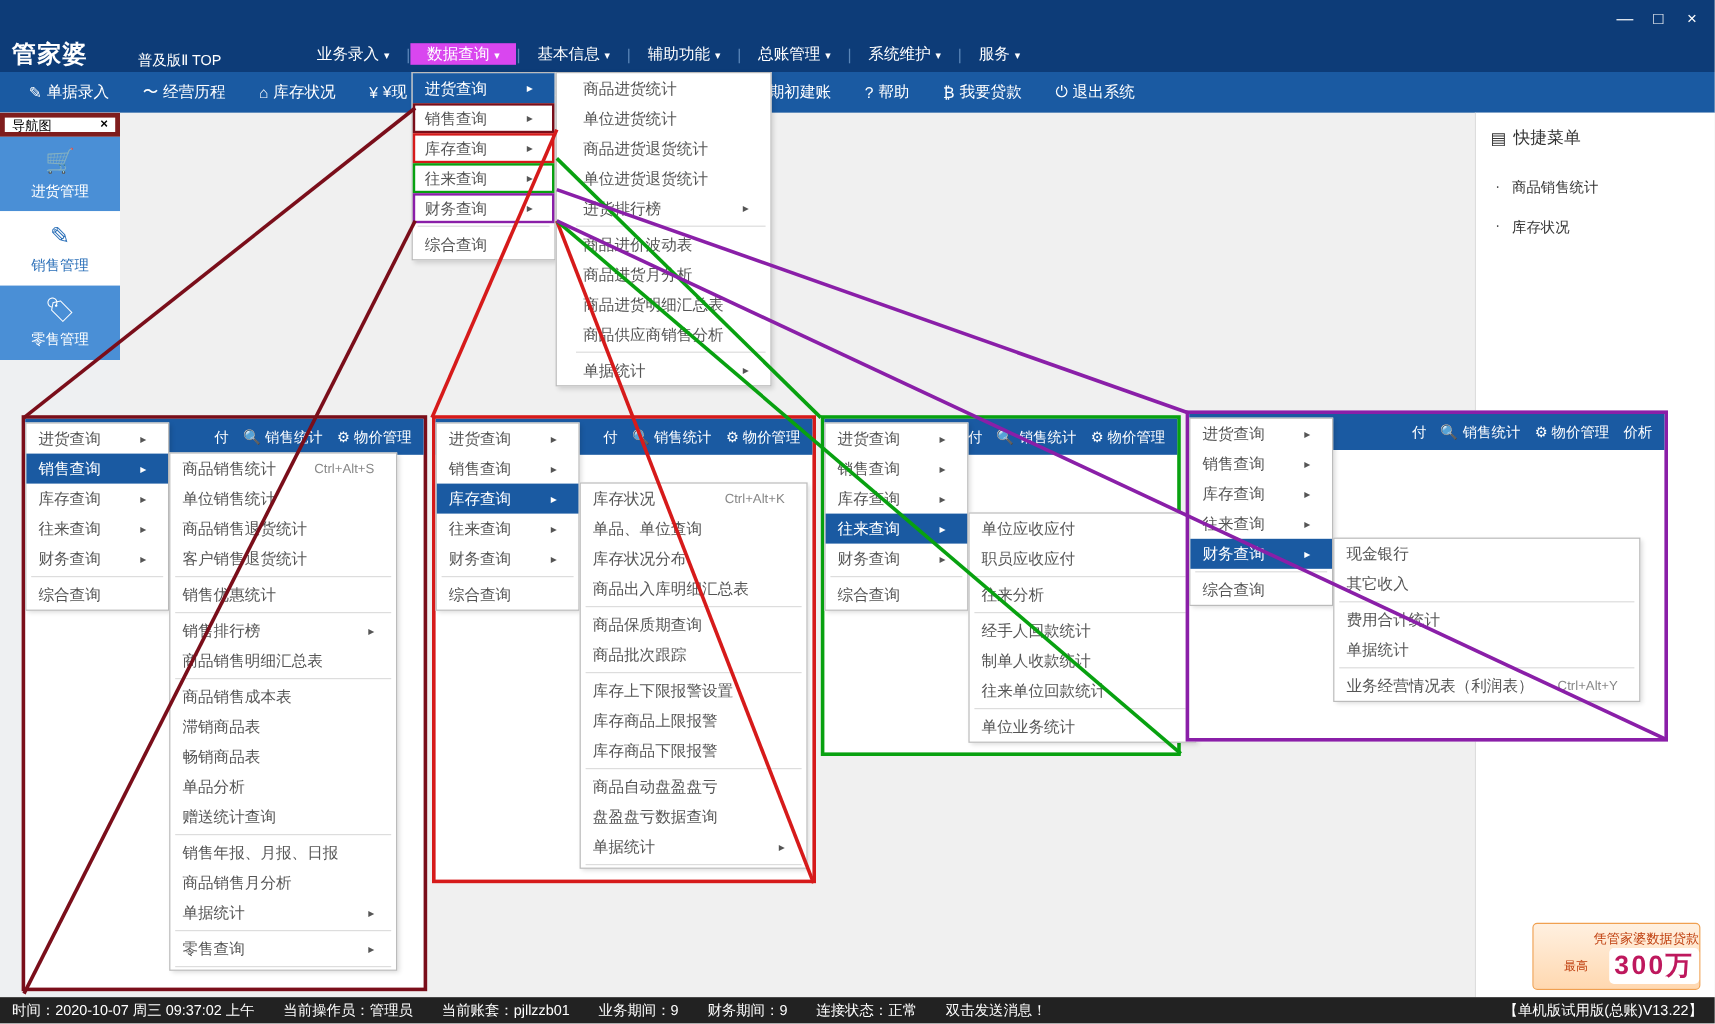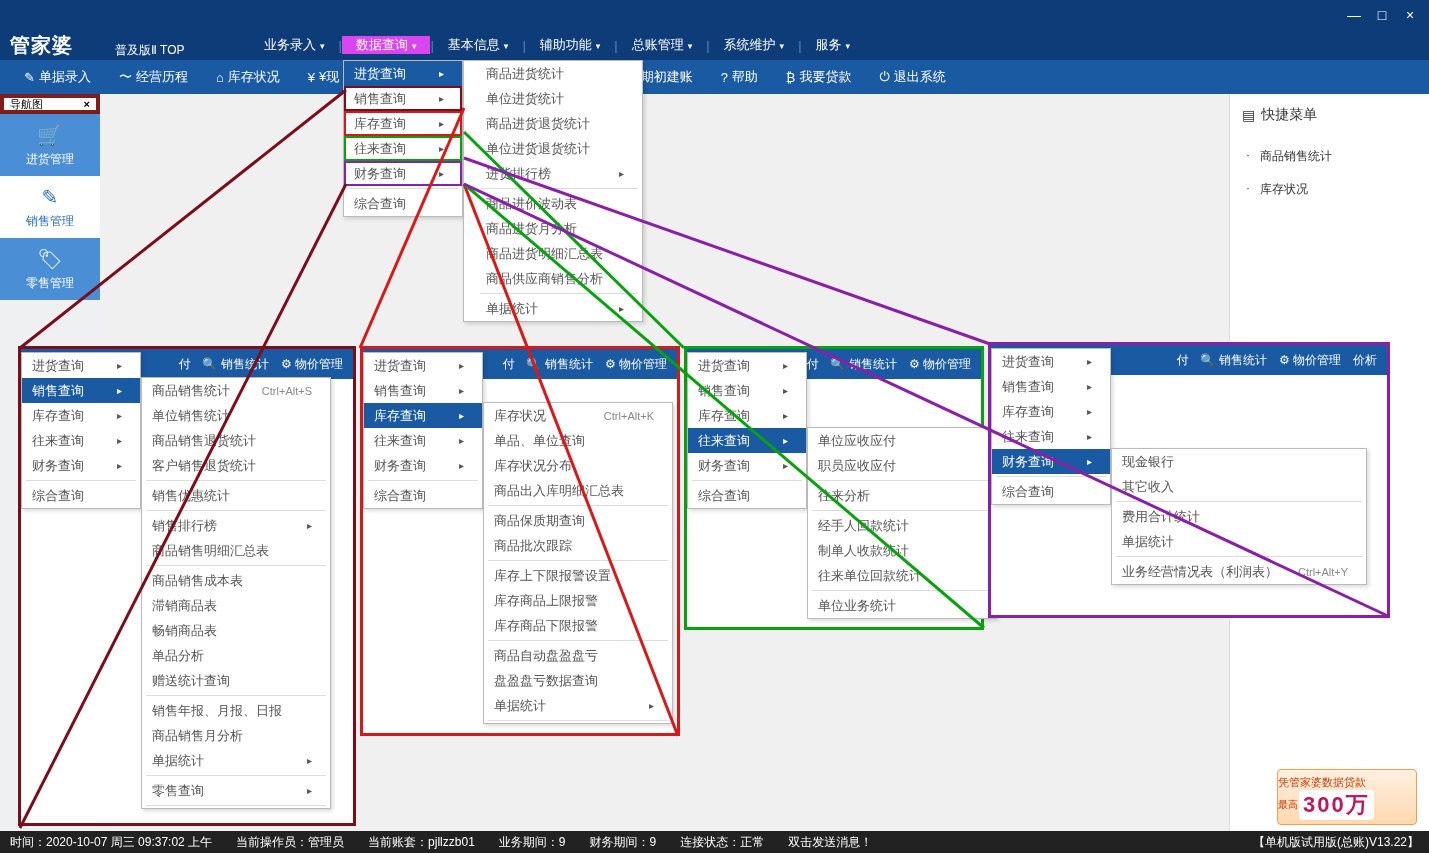--- a/index.html
+++ b/index.html
@@ -57,21 +57,21 @@
 .annot .headerstrip { height: 30px; background: #1a5aa2; display: flex; align-items: center; color: #fff; font-size: 12px; padding: 0 10px; gap: 12px; justify-content: flex-end; }
 
 
 .ghostcard { position: absolute; left: 830px; top: 260px; width: 110px; height: 90px; background: #f7fafe; border: 1px solid #d6e4f3; border-radius: 6px; display: flex; flex-direction: column; align-items: center; justify-content: center; font-size: 12px; color: #2a6fb8; }
 .ghostcard .gi { font-size: 26px; }
 
 
 .connline { position: absolute; pointer-events: none; }
 
 
-.adbadge { position: absolute; right: 12px; bottom: 28px; width: 140px; height: 56px; background: linear-gradient(#fff0e0,#ffd8b0); border: 1px solid #f0a050; border-radius: 4px; display: flex; flex-direction: column; align-items: flex-start; justify-content: center; font-size: 11px; color: #c04010; }
+.adbadge { position: absolute; right: 12px; bottom: 28px; width: 140px; height: 56px; background: linear-gradient(#fff0e0,#ffd8b0); border: 1px solid #f0a050; border-radius: 4px; display: flex; flex-direction: column; align-items: flex-end; justify-content: center; font-size: 11px; color: #c04010; padding-left: 24px; }
 .adbadge .big { font-size: 22px; font-weight: bold; color: #be185d; background: #fff; padding: 0 4px; border-radius: 4px; letter-spacing: 2px; }
 </style>
 </head>
 <body>
 
 <div class="titlebar">
   <div class="wbtn">—</div>
   <div class="wbtn">□</div>
   <div class="wbtn">×</div>
 </div>
@@ -549,17 +549,17 @@
   <line x1="464" y1="132" x2="684" y2="348" stroke="#08a110" stroke-width="3"></line>
   <line x1="464" y1="158" x2="990" y2="344" stroke="#8a1fa8" stroke-width="3"></line>
   <line x1="346" y1="184" x2="20" y2="828" stroke="#7a0e1a" stroke-width="3"></line>
   <line x1="464" y1="184" x2="678" y2="736" stroke="#d61a1a" stroke-width="3"></line>
   <line x1="464" y1="184" x2="984" y2="628" stroke="#08a110" stroke-width="3"></line>
   <line x1="464" y1="184" x2="1388" y2="616" stroke="#8a1fa8" stroke-width="3"></line>
 </svg>
 
 <div class="adbadge">
   <div>凭管家婆数据贷款</div>
-  <div style="display:flex;align-items:center;gap:1px">
+  <div style="display:flex;align-items:center;gap:18px">
     <span style="font-size:10px">最高</span>
     <span class="big">300万</span>
   </div>
 </div>
 
 </body></html>

